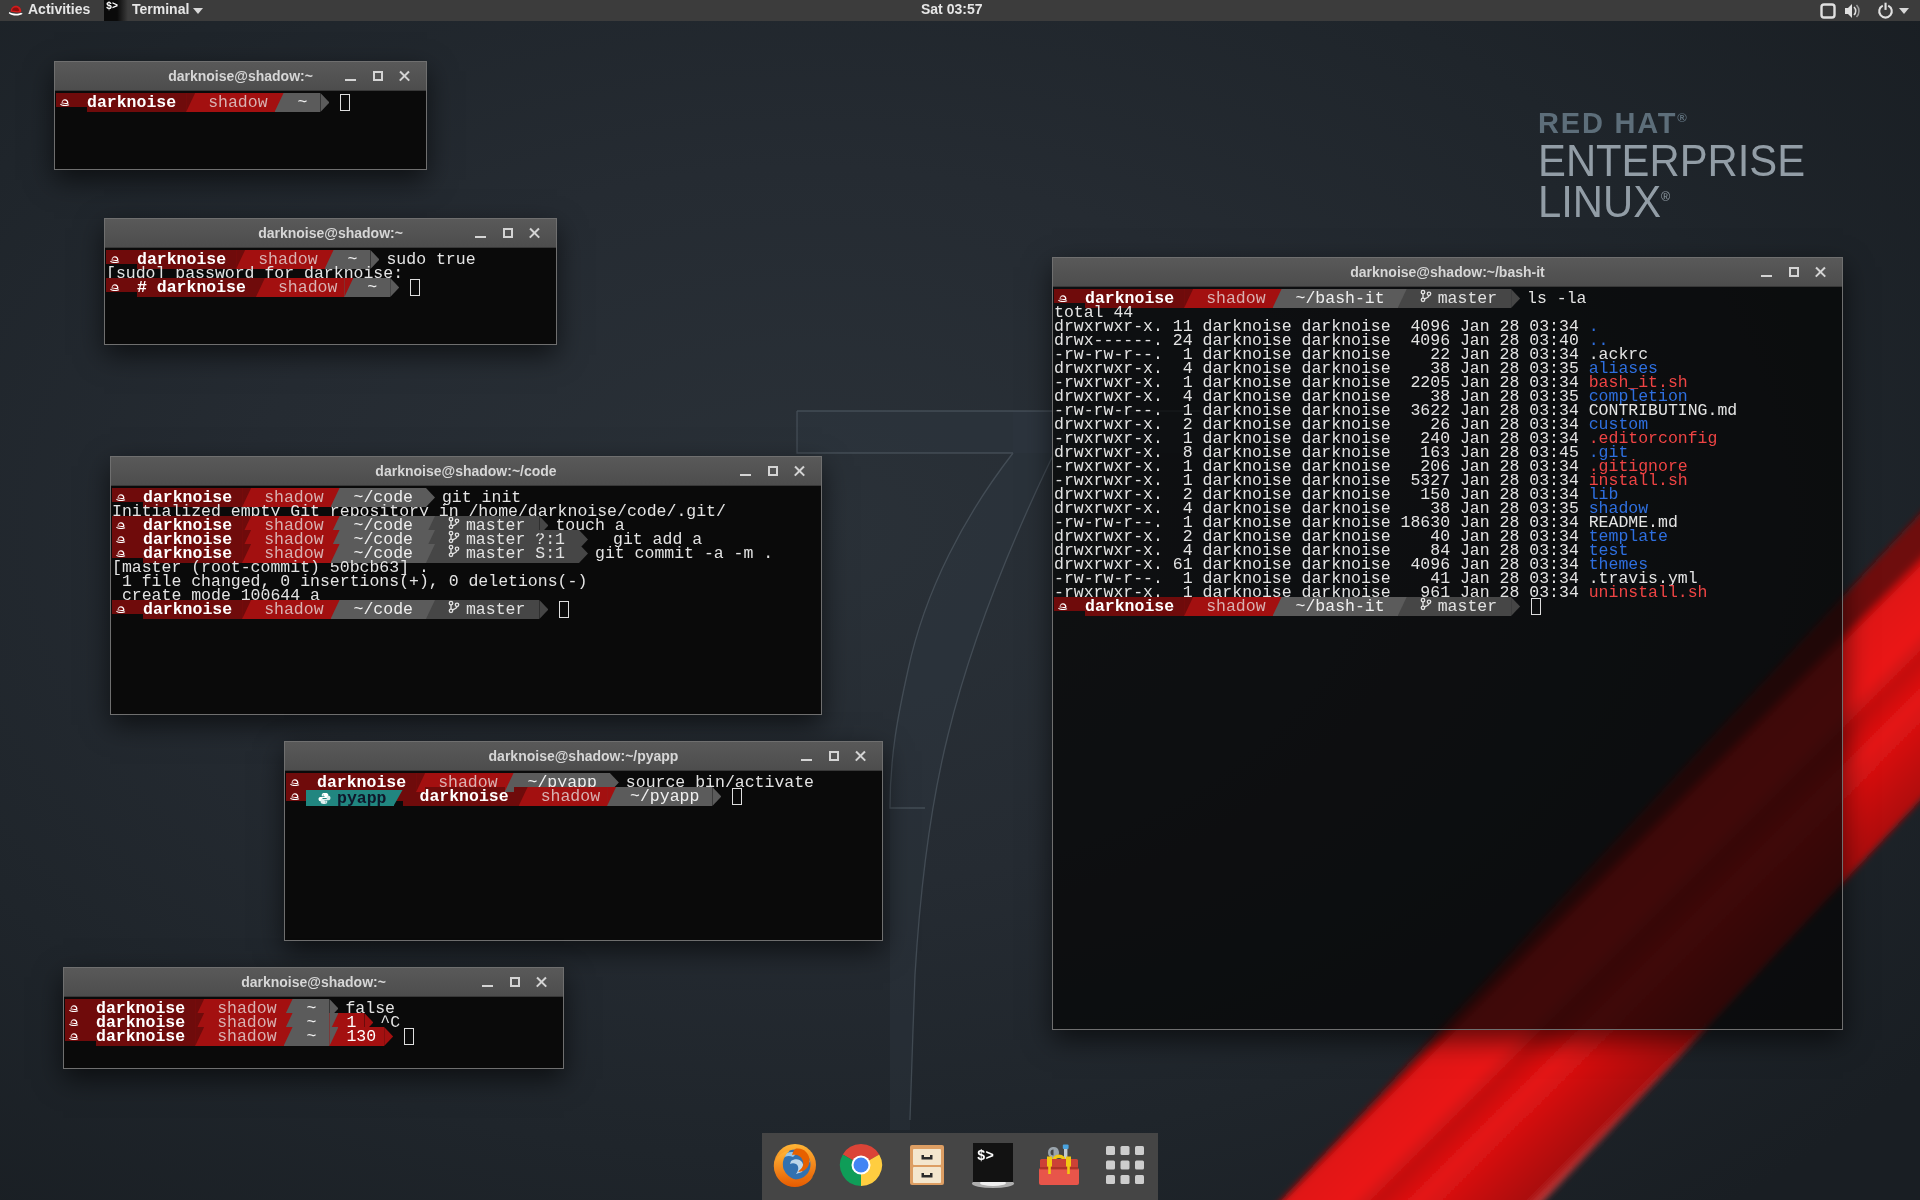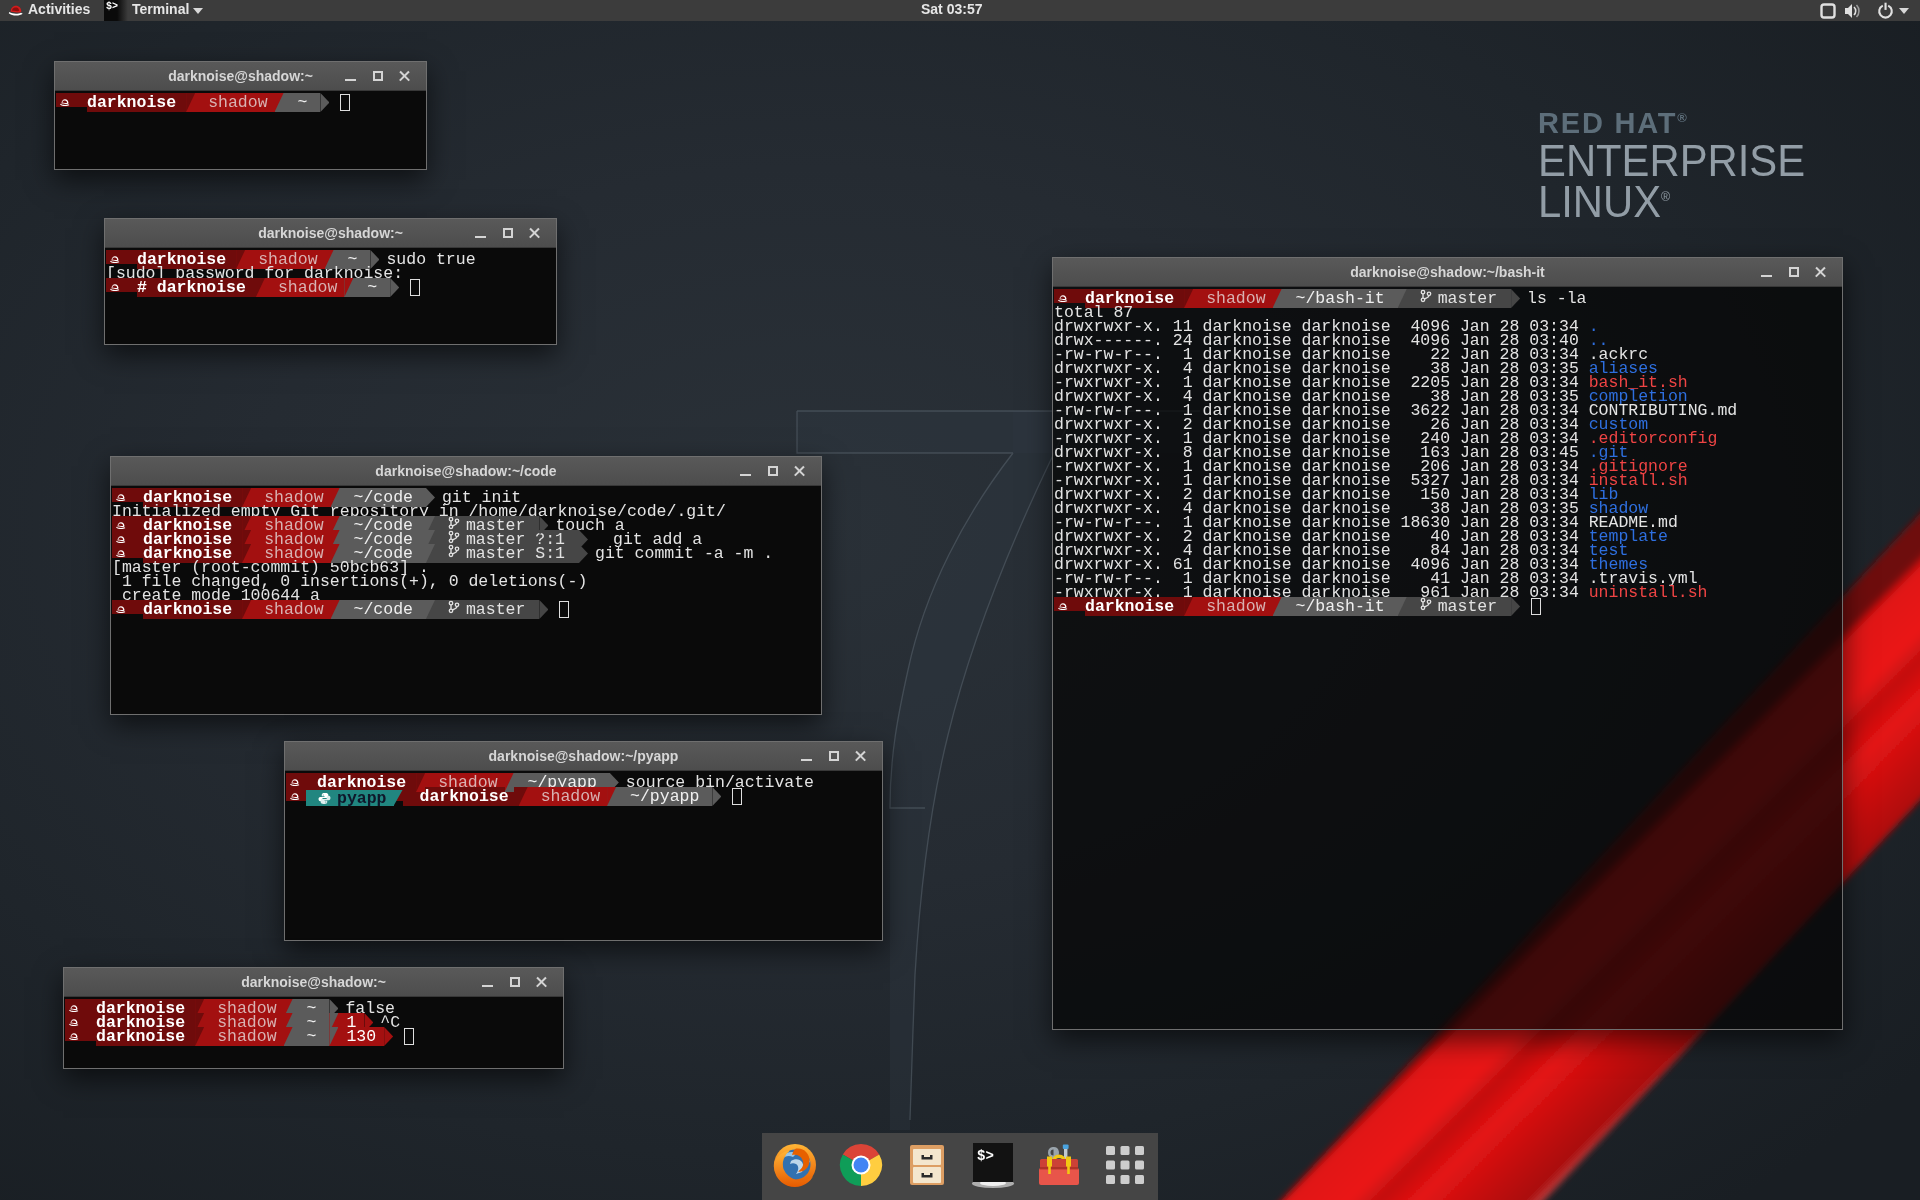--- a/index.html
+++ b/index.html
@@ -350,21 +350,21 @@
             <path d="M7 9.5 c1.5-3 6.5-3.5 8.5-.5 l.8 2.5 c-2 1-4.6.2-6.6 0 c-1-.1-2 .1-2.7.3z" fill="#7a0b0b"></path>
             <path d="M3 13.5 c4 2.8 11.5 3 15.5 1 l2.3 1.3 c-4.5 3.4-14.5 3-18.6-.8z" fill="#fff"></path>
           </svg></span><span class="sg u" style="background:#6f0b0b;padding:0 10px 0 0px">darknoise</span><span class="sep" style="background:#a31010"><i style="background:#6f0b0b"></i></span><span class="sg h" style="background:#a31010;padding:0 7px 0 13px">shadow</span><span class="sep" style="background:#5b5b5b"><i style="background:#a31010"></i></span><span class="sg d" style="background:#5b5b5b;padding:0 13px 0 14px">~/bash-it</span><span class="sep" style="background:#464646"><i style="background:#5b5b5b"></i></span><span class="sg m" style="background:#464646;padding:0 14px 0 13px"><svg width="12" height="14" viewBox="0 0 14 16" style="margin-right:6px">
             <g fill="none" stroke="#e2e2e2" stroke-width="1.6">
               <circle cx="3.5" cy="3.5" r="2"></circle>
               <circle cx="3.5" cy="12.5" r="2"></circle>
               <circle cx="10.5" cy="5.5" r="2"></circle>
               <path d="M3.5 5.5 v5 M10.5 7.5 c0 3-4 2.5-5.5 4"></path>
             </g>
           </svg>master</span><span class="arr"><i style="background:#464646"></i></span><span class="tx" style="margin-left:7px">ls -la</span></div>
-      <div class="row"><span class="tx">total 87</span></div>
+      <div class="row"><span class="tx">total 44</span></div>
       <div class="row"><span class="tx">drwxrwxr-x. 11 darknoise darknoise  4096 Jan 28 03:34 <span class="blue">.</span></span></div>
       <div class="row"><span class="tx">drwx------. 24 darknoise darknoise  4096 Jan 28 03:40 <span class="blue">..</span></span></div>
       <div class="row"><span class="tx">-rw-rw-r--.  1 darknoise darknoise    22 Jan 28 03:34 .ackrc</span></div>
       <div class="row"><span class="tx">drwxrwxr-x.  4 darknoise darknoise    38 Jan 28 03:35 <span class="blue">aliases</span></span></div>
       <div class="row"><span class="tx">-rwxrwxr-x.  1 darknoise darknoise  2205 Jan 28 03:34 <span class="green">bash_it.sh</span></span></div>
       <div class="row"><span class="tx">drwxrwxr-x.  4 darknoise darknoise    38 Jan 28 03:35 <span class="blue">completion</span></span></div>
       <div class="row"><span class="tx">-rw-rw-r--.  1 darknoise darknoise  3622 Jan 28 03:34 CONTRIBUTING.md</span></div>
       <div class="row"><span class="tx">drwxrwxr-x.  2 darknoise darknoise    26 Jan 28 03:34 <span class="blue">custom</span></span></div>
       <div class="row"><span class="tx">-rwxrwxr-x.  1 darknoise darknoise   240 Jan 28 03:34 <span class="green">.editorconfig</span></span></div>
       <div class="row"><span class="tx">drwxrwxr-x.  8 darknoise darknoise   163 Jan 28 03:45 <span class="blue">.git</span></span></div>

